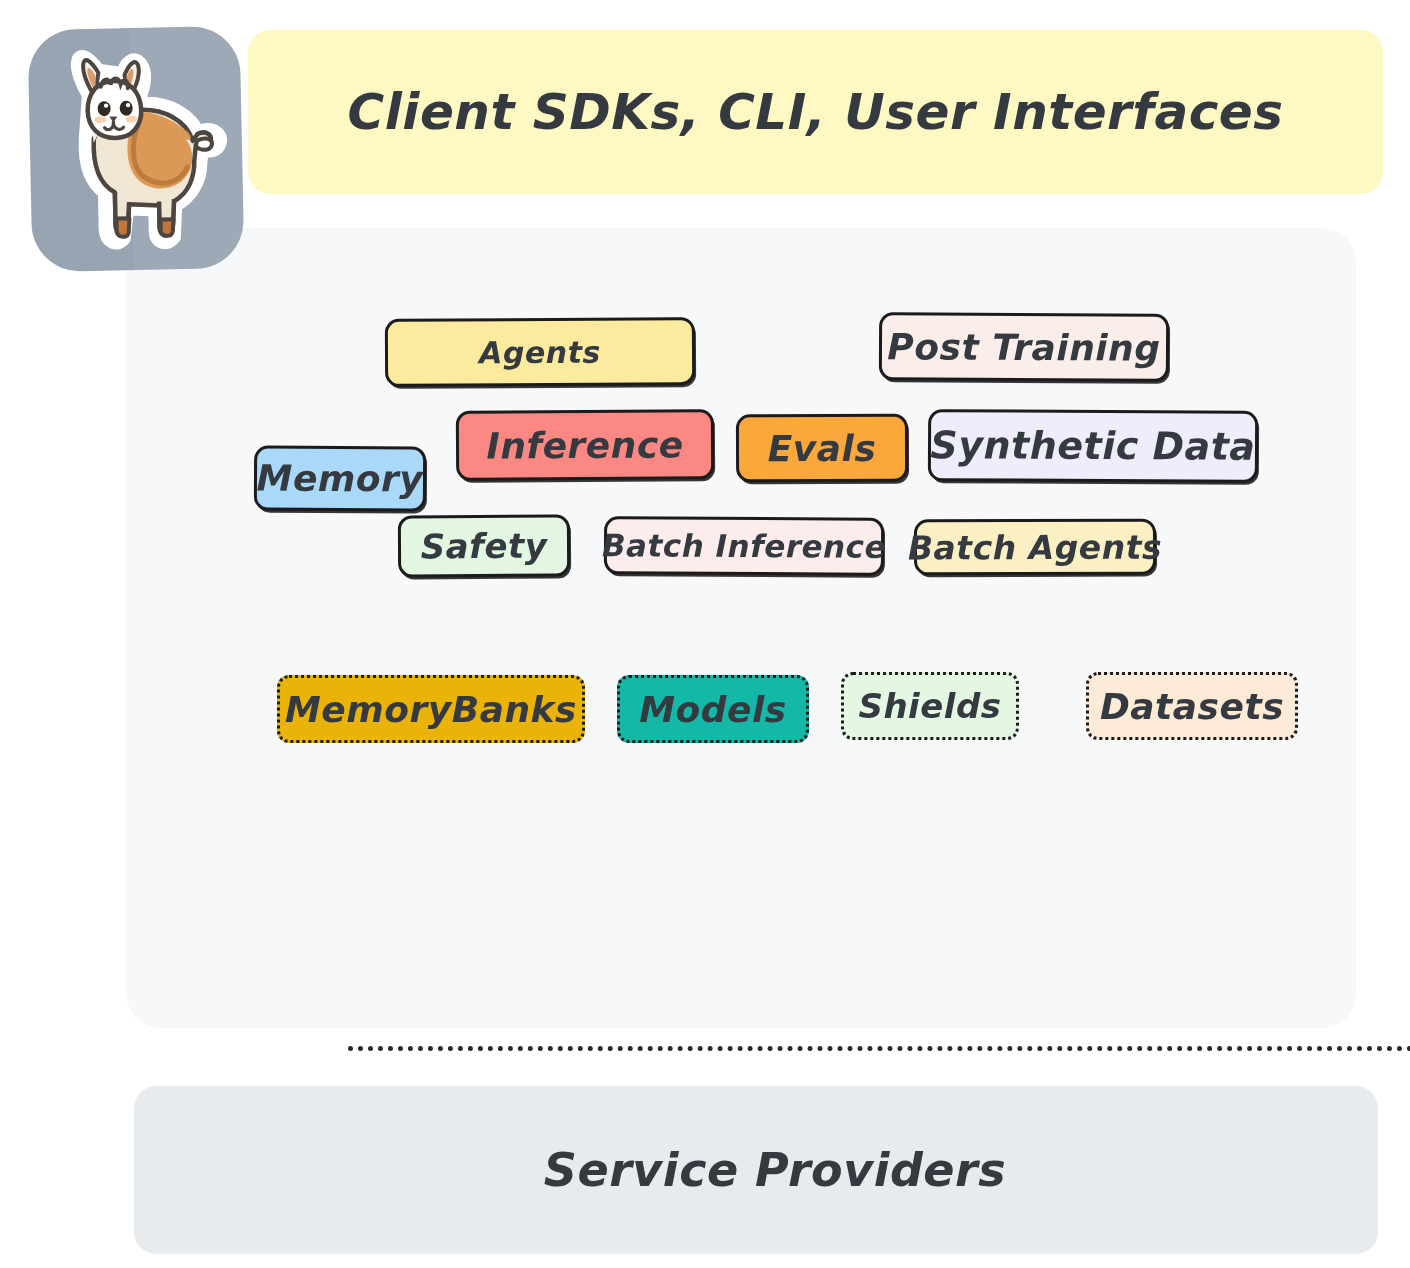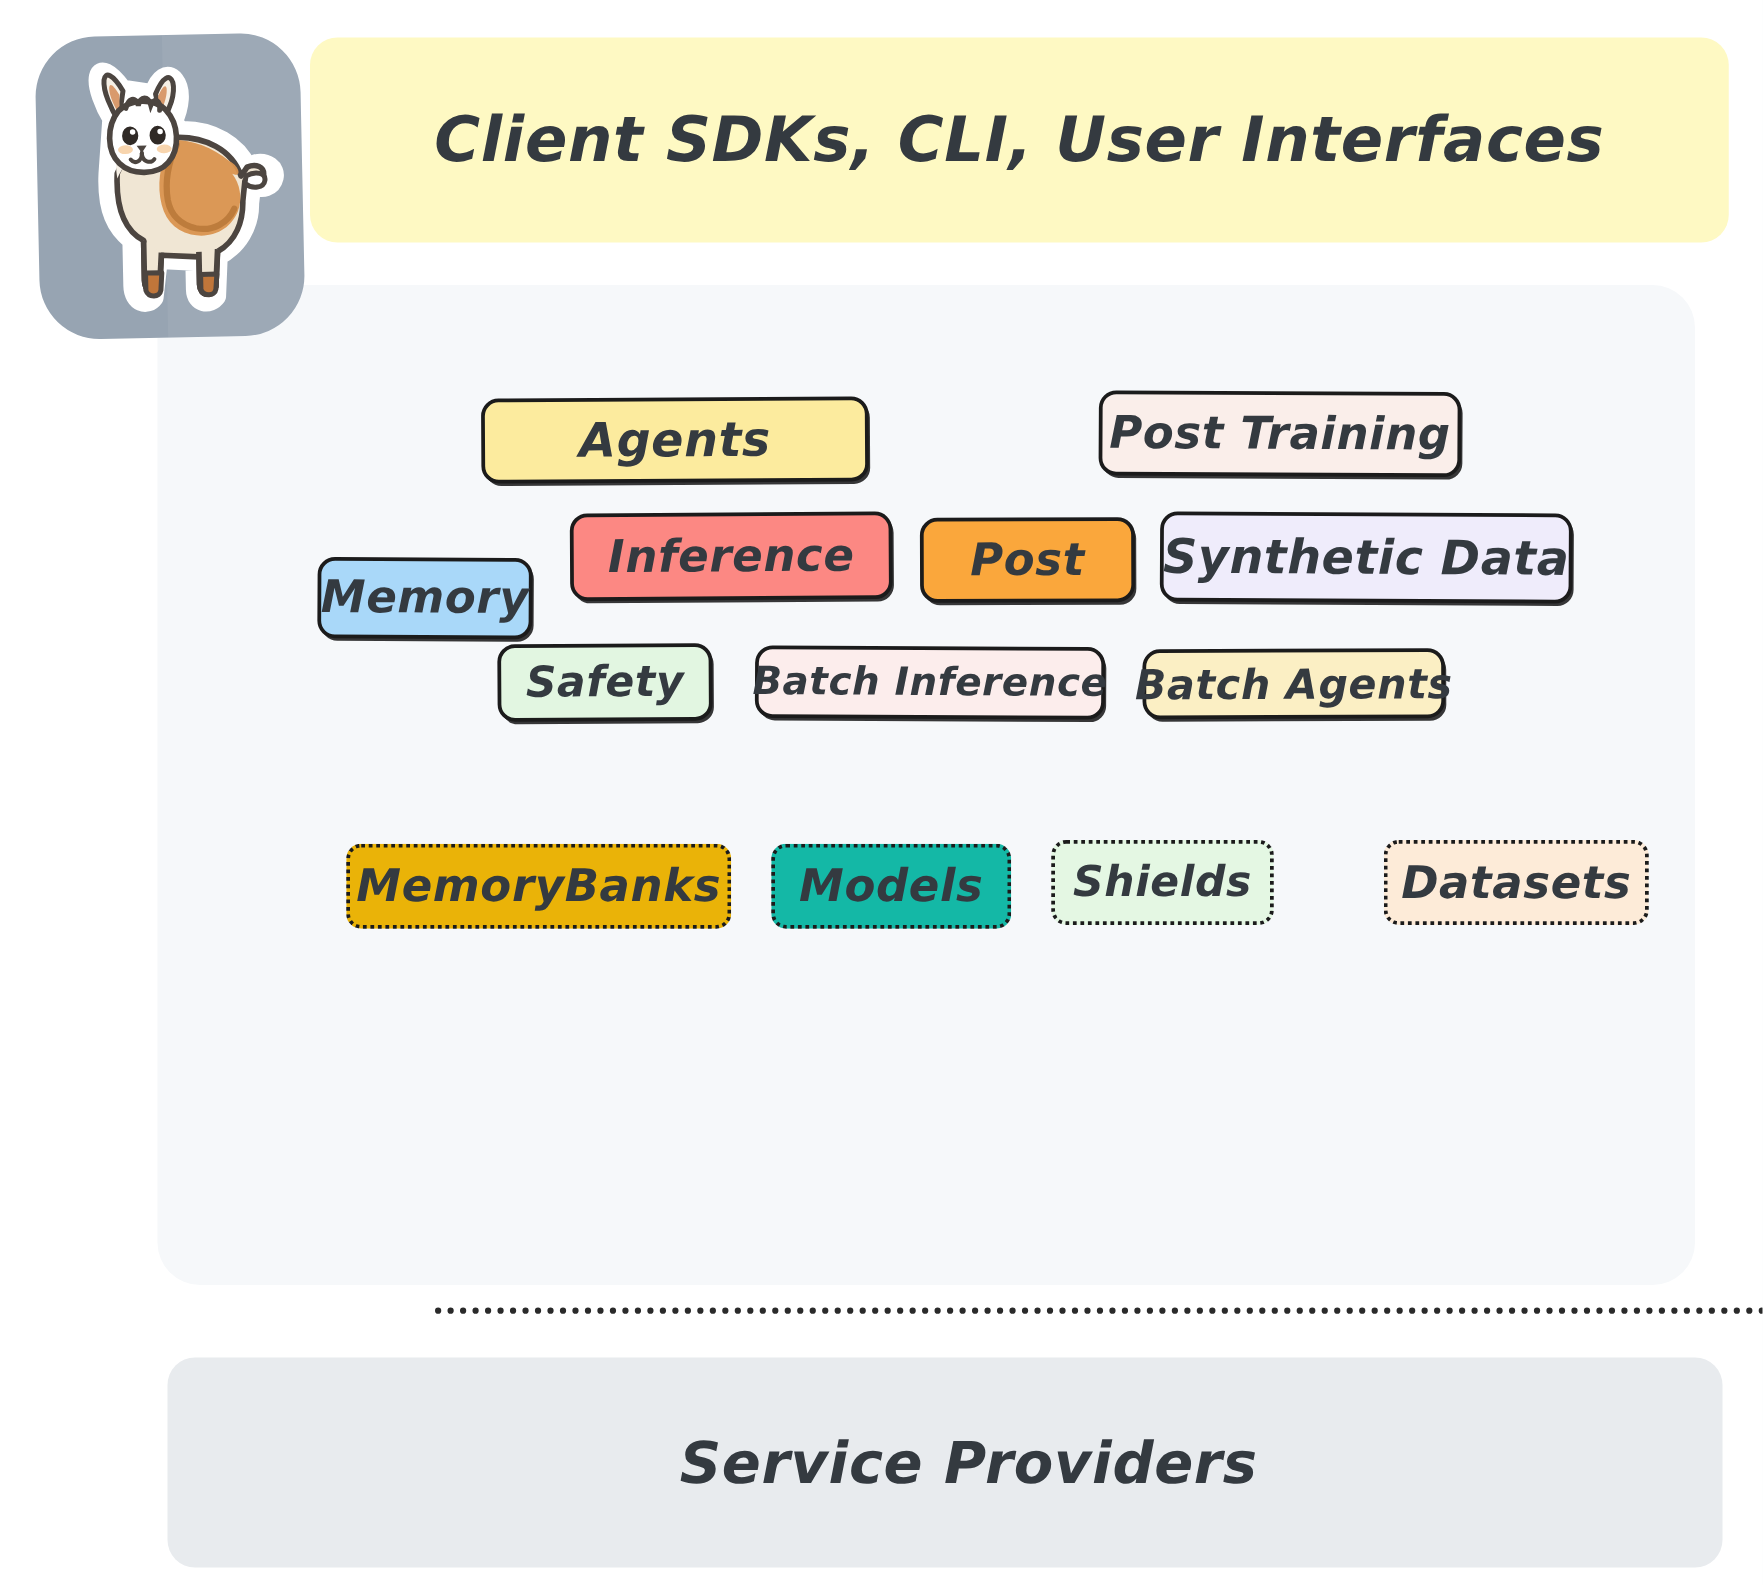--- a/index.html
+++ b/index.html
@@ -202,33 +202,33 @@
   </svg>
 </div>
 
 <div id="header-bar">
   <span id="header-title" class="hand">Client SDKs, CLI, User Interfaces</span>
 </div>
 
 <div id="main-panel">
   <div id="api-boxes">
       <div class="box r1" style="left: 259px; top: 90px; width: 310px; height: 68px; background: rgb(252, 235, 158);">
-        <span class="hand lbl" style="font-size: 38px;">Agents</span>
+        <span class="hand lbl" style="font-size: 30px;">Agents</span>
       </div>
       <div class="box r2" style="left: 753px; top: 85px; width: 290px; height: 68px; background: rgb(250, 238, 234);">
         <span class="hand lbl" style="font-size: 36px;">Post Training</span>
       </div>
       <div class="box r2" style="left: 128px; top: 186px; width: 172px; height: 65px; background: rgb(169, 216, 249); margin-top: 32px;">
         <span class="hand lbl" style="font-size: 36px;">Memory</span>
       </div>
       <div class="box r1" style="left: 330px; top: 182px; width: 258px; height: 70px; background: rgb(252, 136, 131);">
         <span class="hand lbl" style="font-size: 36px;">Inference</span>
       </div>
       <div class="box r3" style="left: 610px; top: 186px; width: 172px; height: 68px; background: rgb(250, 167, 60);">
-        <span class="hand lbl" style="font-size: 36px;">Post</span>
+        <span class="hand lbl" style="font-size: 36px;">Evals</span>
       </div>
       <div class="box r2" style="left: 802px; top: 182px; width: 330px; height: 72px; background: rgb(239, 236, 251);">
         <span class="hand lbl" style="font-size: 38px;">Synthetic Data</span>
       </div>
       <div class="box r1" style="left: 272px; top: 287px; width: 172px; height: 62px; background: rgb(226, 246, 225);">
         <span class="hand lbl" style="font-size: 34px;">Safety</span>
       </div>
       <div class="box r2" style="left: 478px; top: 289px; width: 280px; height: 58px; background: rgb(252, 237, 236);">
         <span class="hand lbl" style="font-size: 31px;">Batch Inference</span>
       </div>
@@ -239,21 +239,21 @@
   <div id="resource-boxes">
       <div class="box dotted" style="left: 151px; top: 447px; width: 308px; height: 68px; background: #eab308;">
         <span class="hand lbl" style="font-size: 36px;">MemoryBanks</span>
       </div>
       <div class="box dotted" style="left: 491px; top: 447px; width: 192px; height: 68px; background: #14b8a6;">
         <span class="hand lbl" style="font-size: 36px;">Models</span>
       </div>
       <div class="box dotted" style="left: 715px; top: 444px; width: 178px; height: 68px; background: rgb(228, 247, 227);">
         <span class="hand lbl" style="font-size: 34px;">Shields</span>
       </div>
-      <div class="box dotted" style="left: 981px; top: 444px; width: 212px; height: 68px; background: rgb(253, 235, 216);">
+      <div class="box dotted" style="left: 960px; top: 444px; width: 212px; height: 68px; background: rgb(253, 235, 216);">
         <span class="hand lbl" style="font-size: 36px;">Datasets</span>
       </div>
     </div>
 
   <div id="divider"></div>
 
   <div id="telemetry-box">
     <span id="telemetry-label" class="hand">Telemetry</span>
   </div>
 </div>

